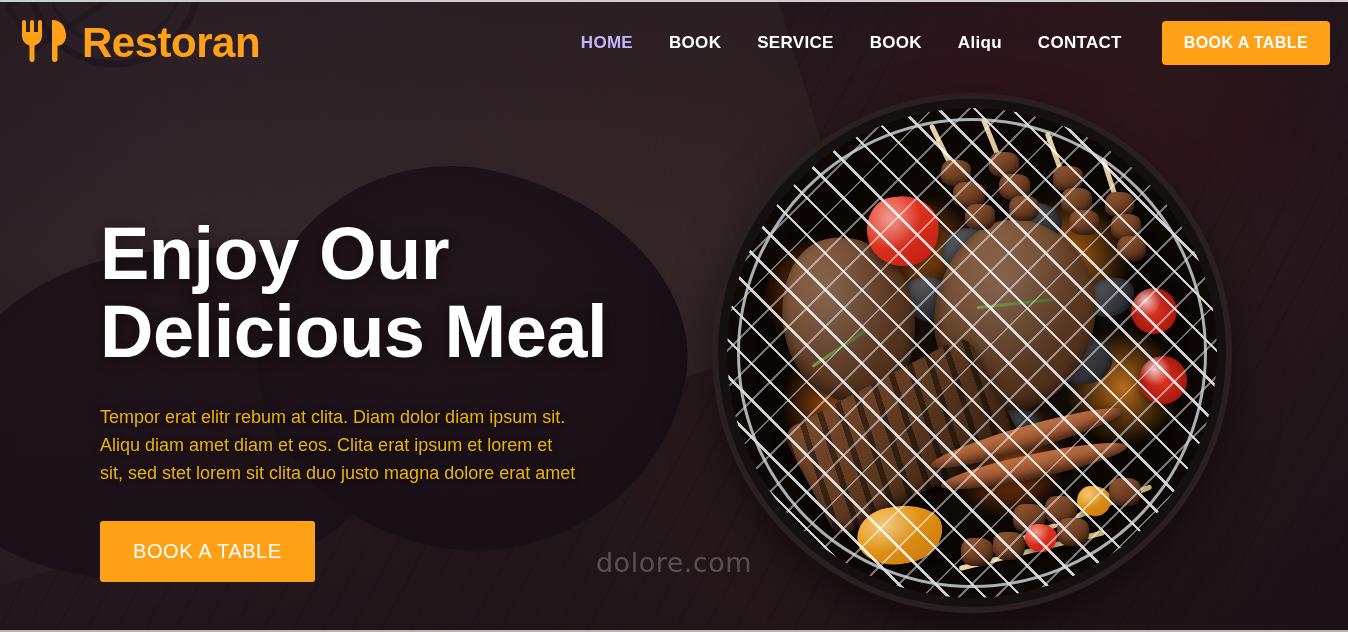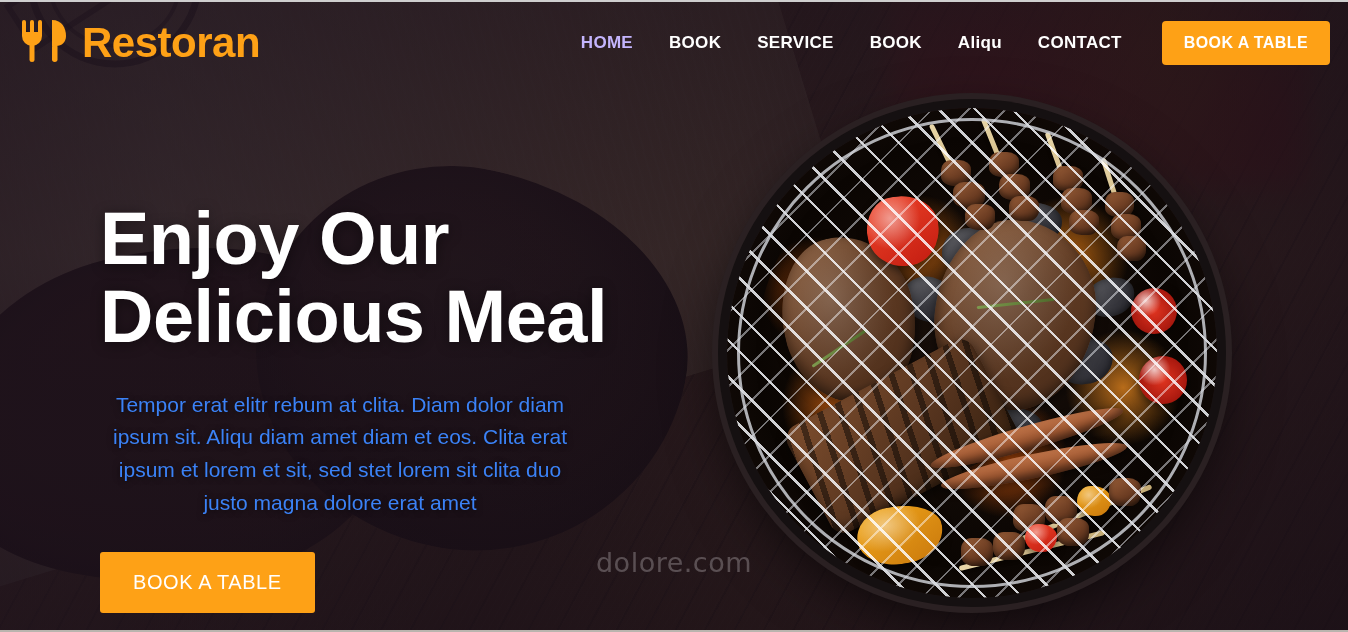--- a/index.html
+++ b/index.html
@@ -253,35 +253,34 @@
     margin-left:22px;
     background:#FEA116; color:#ffffff;
     font-size:16px; font-weight:700; letter-spacing:0.4px;
     padding:13px 22px; border:none; border-radius:4px;
     cursor:pointer; white-space:nowrap;
     font-family:"Liberation Sans", sans-serif;
   }
 
   
   #hero {
-    position:absolute; left:100px; top:200px; width:520px; z-index:30;
+    position:absolute; left:100px; top:215px; width:520px; z-index:30;
   }
   #hero-title {
     color:#ffffff;
     font-size:74px; font-weight:700; line-height:1.06;
     letter-spacing:-0.5px;
     text-shadow:0 2px 14px rgba(0,0,0,0.45);
   }
   #hero-text {
     margin-top:32px;
-    color:#3b82f6;
-    font-size:21px; line-height:1.55;
+    color:#eab308;
+    font-size:18px; line-height:1.55;
     text-shadow:0 1px 6px rgba(0,0,0,0.55);
     width:480px;
-    text-align:center;
   }
   #hero-cta {
     margin-top:33px;
     background:#FEA116; color:#ffffff;
     font-size:20px; font-weight:400; letter-spacing:0.6px;
     padding:19px 33px; border:none; border-radius:3px;
     cursor:pointer;
     font-family:"Liberation Sans", sans-serif;
   }
 

